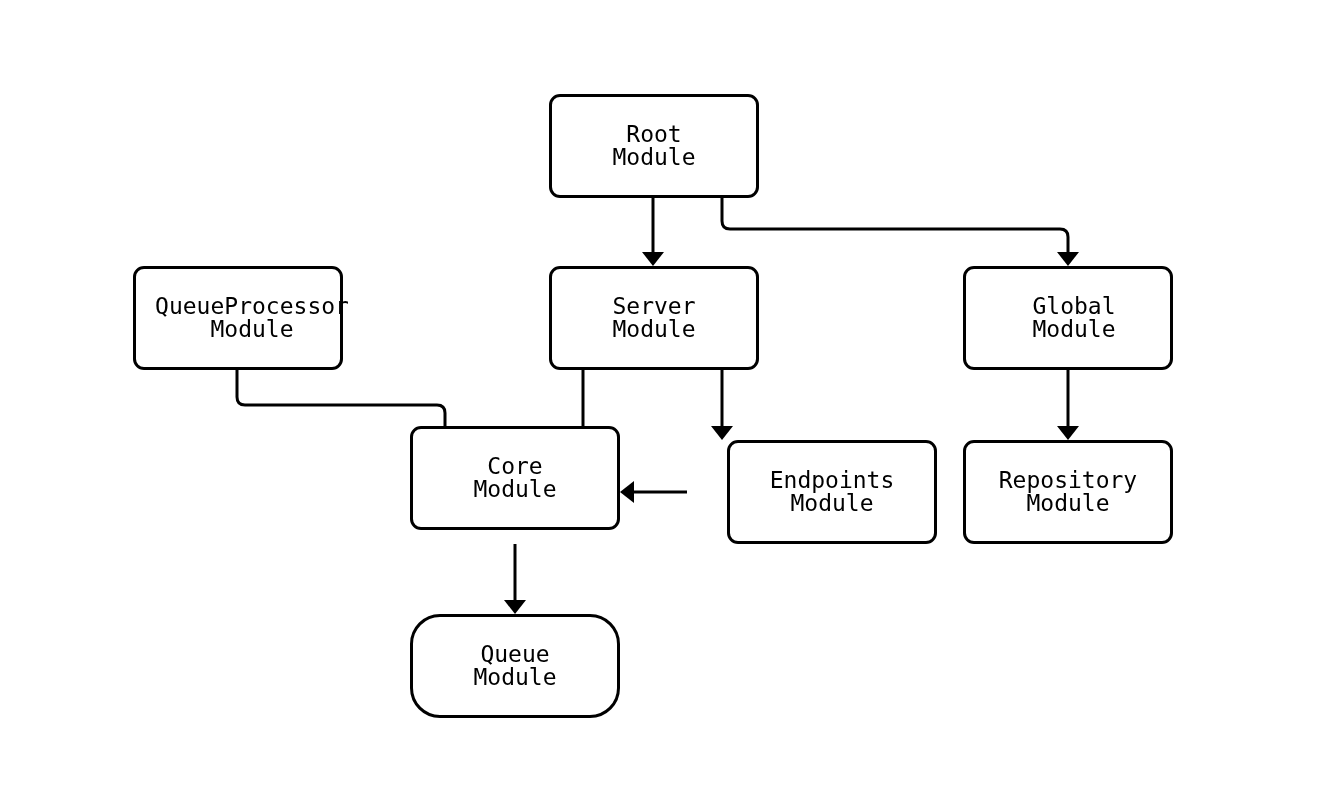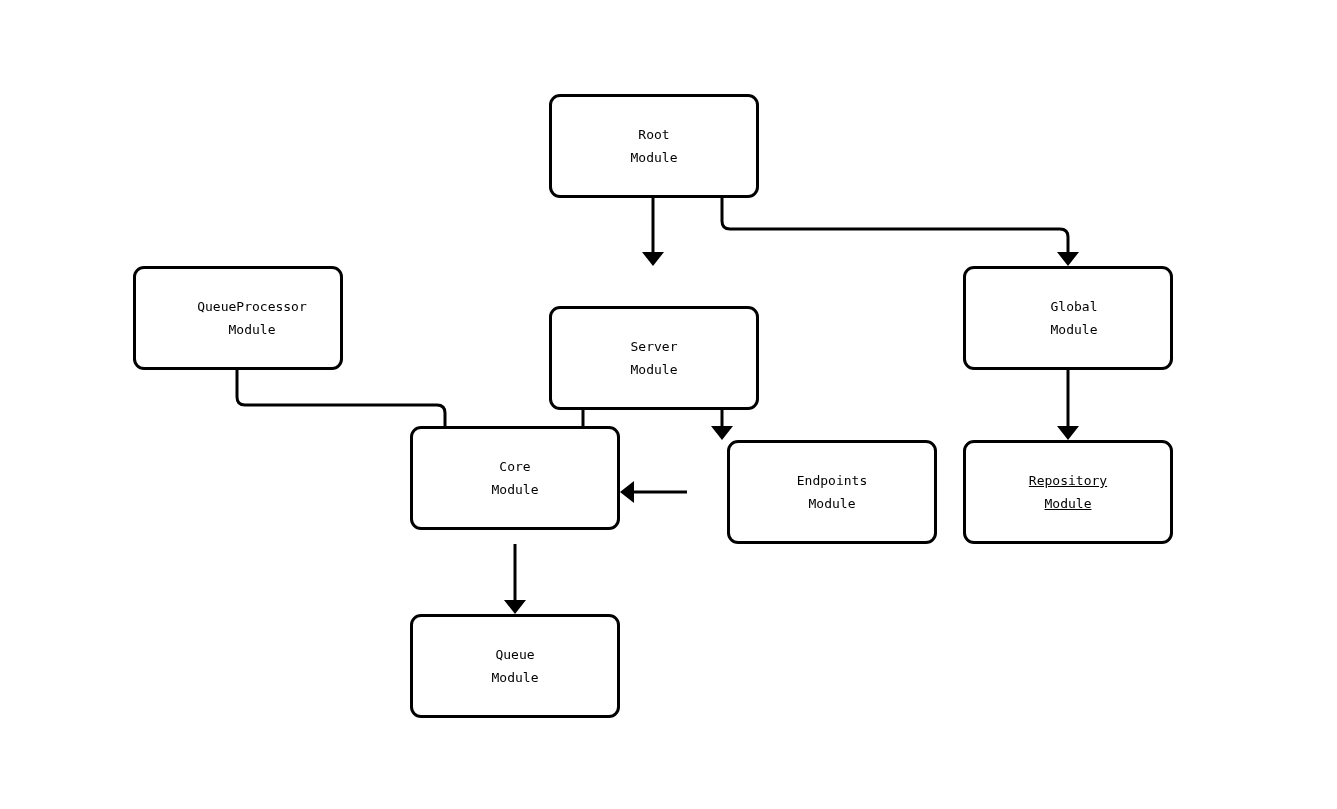--- a/index.html
+++ b/index.html
@@ -30,21 +30,21 @@
     border: 3px solid #000000;
     border-radius: 11px;
     background: #ffffff;
     display: flex;
     align-items: center;
     justify-content: center;
     text-align: center;
   }
   .node-label {
     font-family: "DejaVu Sans Mono", "Liberation Mono", monospace;
-    font-size: 13px;
+    font-size: 23px;
     line-height: 23px;
     font-weight: 500;
     color: #000000;
     letter-spacing: 0px;
     white-space: pre;
   }
 </style>
 </head>
 <body>
 
@@ -104,43 +104,43 @@
   <div class="node" style="left:549px; top:94px; width:210px; height:104px;">
     <span class="node-label">Root
 Module</span>
   </div>
 
   <div class="node" style="left:133px; top:266px; width:210px; height:104px;padding-left:28px;">
     <span class="node-label">QueueProcessor
 Module</span>
   </div>
 
-  <div class="node" style="left:549px; top:266px; width:210px; height:104px;margin-top:40px;">
+  <div class="node" style="left:549px; top:266px; width:210px; height:104px;">
     <span class="node-label">Server
 Module</span>
   </div>
 
   <div class="node" style="left:963px; top:266px; width:210px; height:104px;padding-left:12px;">
     <span class="node-label">Global
 Module</span>
   </div>
 
   <div class="node" style="left:410px; top:426px; width:210px; height:104px;">
     <span class="node-label">Core
 Module</span>
   </div>
 
   <div class="node" style="left:727px; top:440px; width:210px; height:104px;">
     <span class="node-label">Endpoints
 Module</span>
   </div>
 
-  <div class="node" style="left:963px; top:440px; width:210px; height:104px;text-decoration:underline;">
+  <div class="node" style="left:963px; top:440px; width:210px; height:104px;">
     <span class="node-label">Repository
 Module</span>
   </div>
 
-  <div class="node" style="left:410px; top:614px; width:210px; height:104px;">
+  <div class="node" style="left:410px; top:614px; width:210px; height:104px;border-radius:30px;">
     <span class="node-label">Queue
 Module</span>
   </div>
 
 </div>
 
 </body></html>

